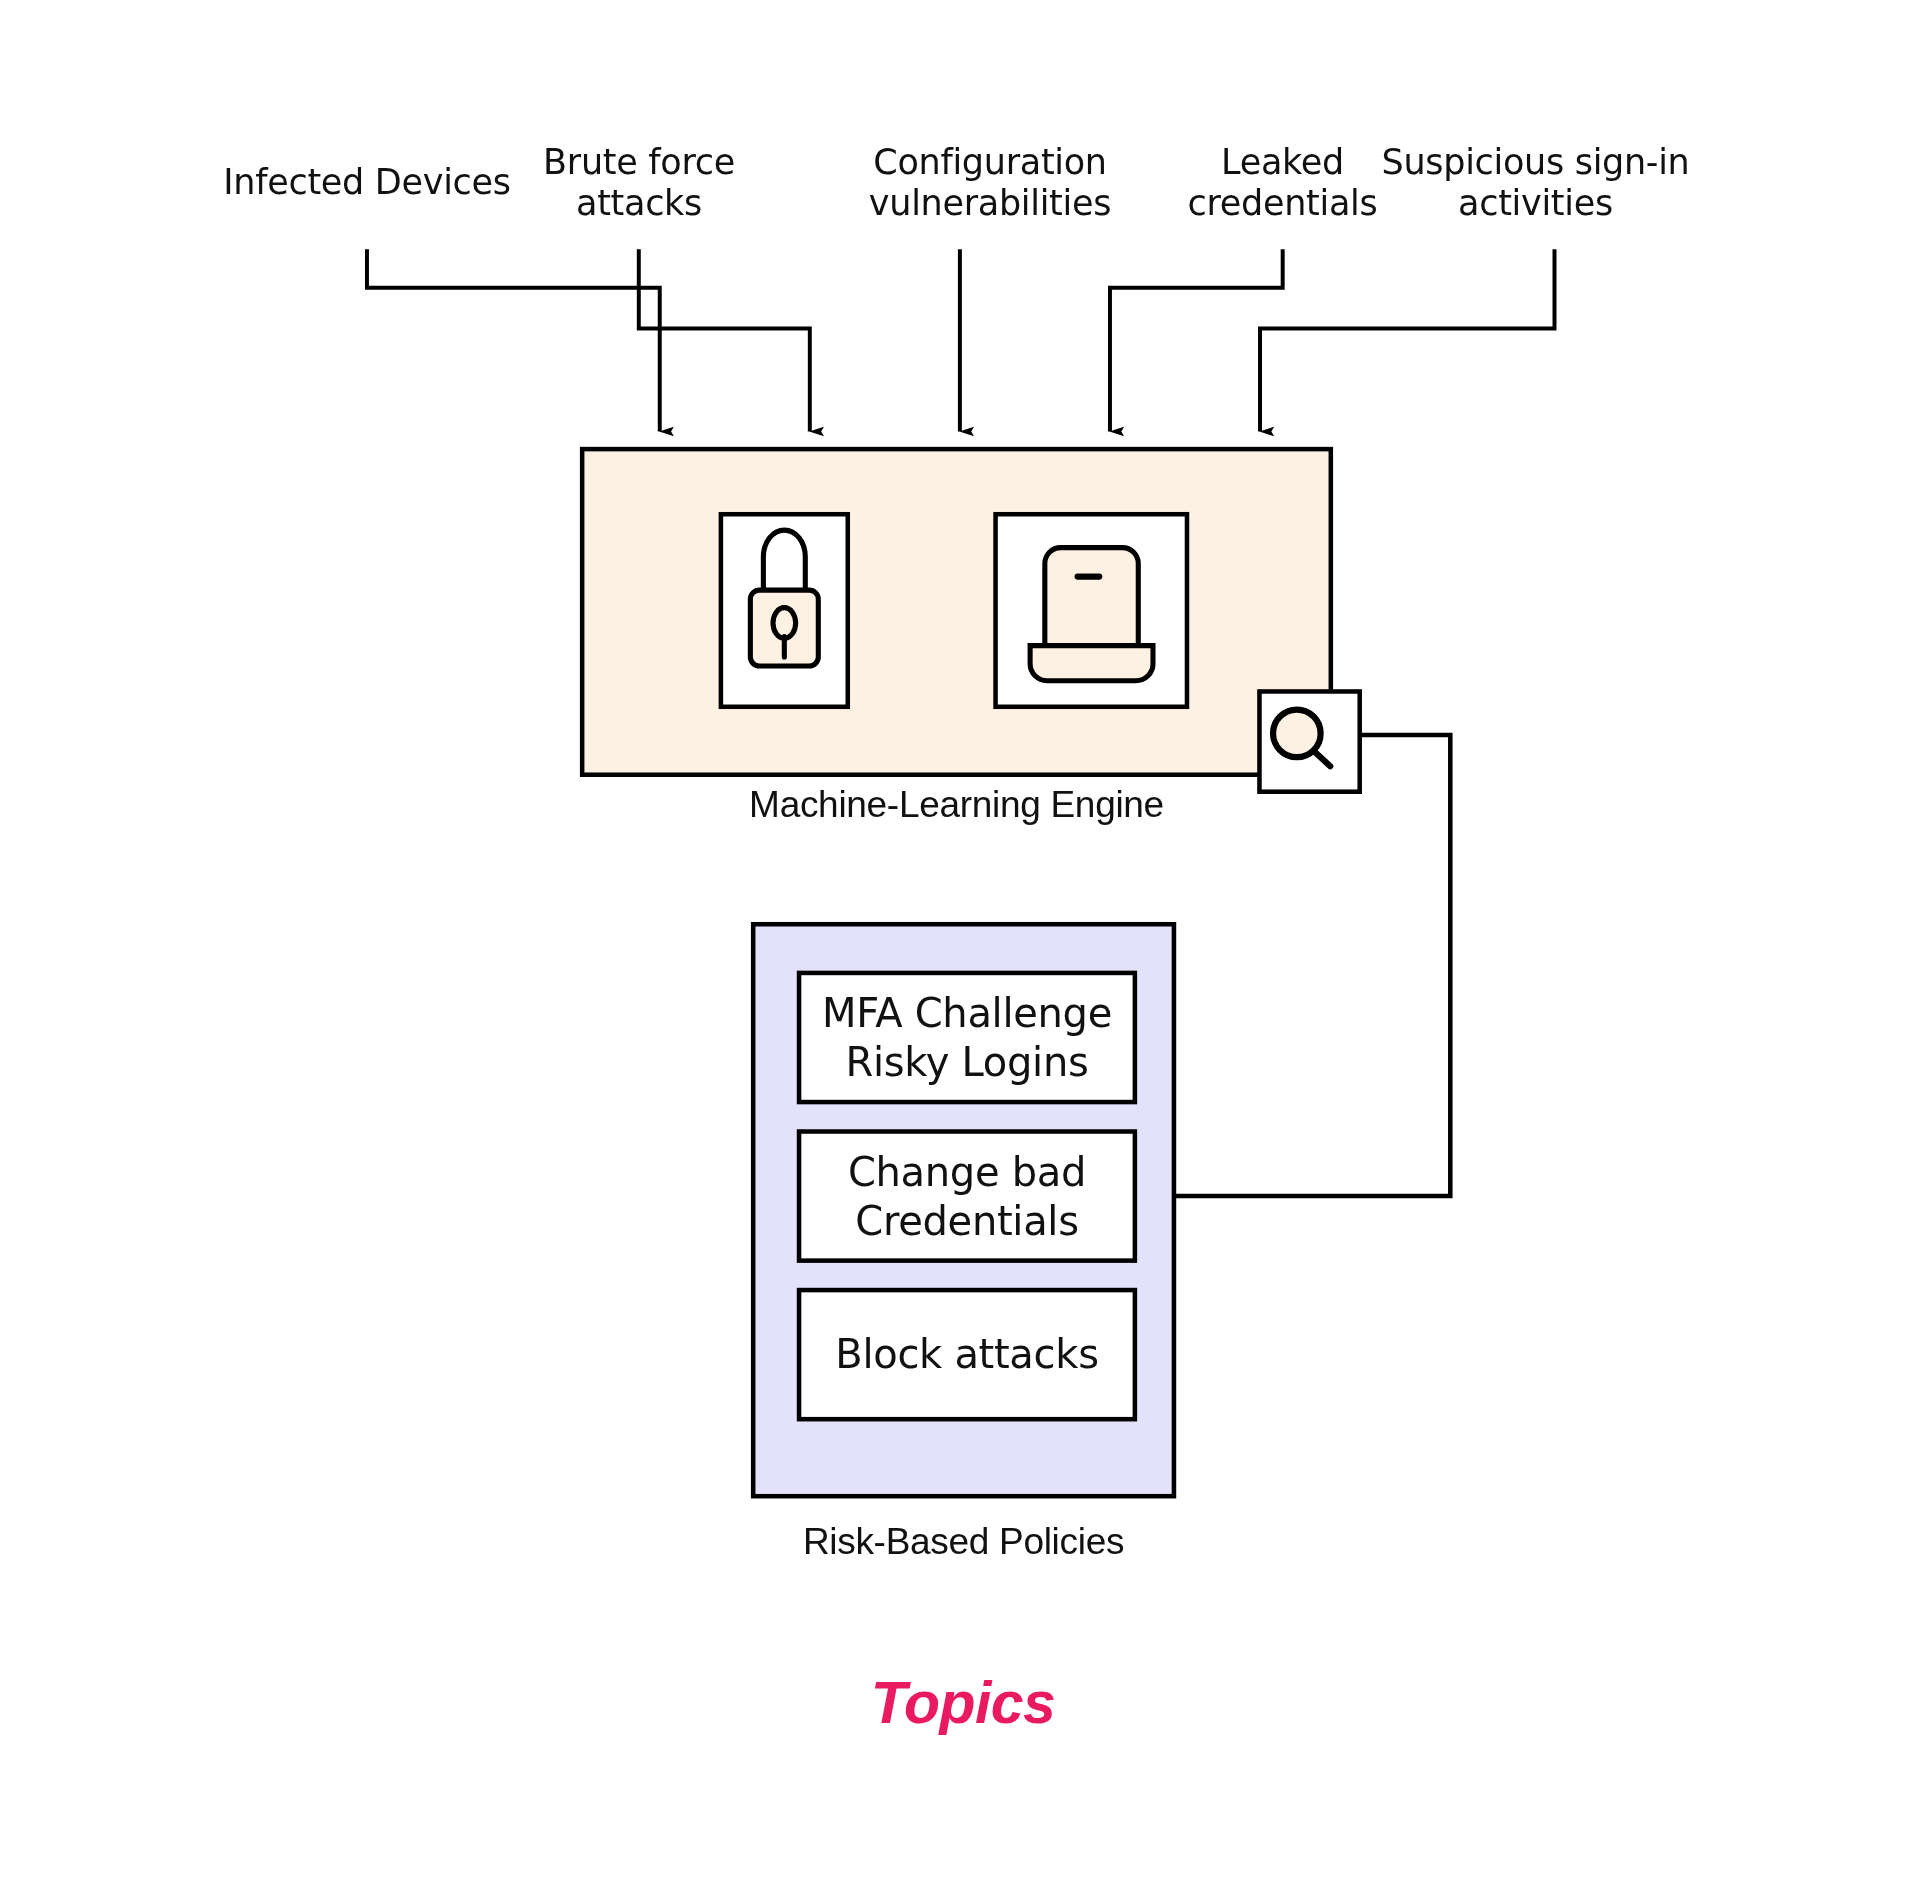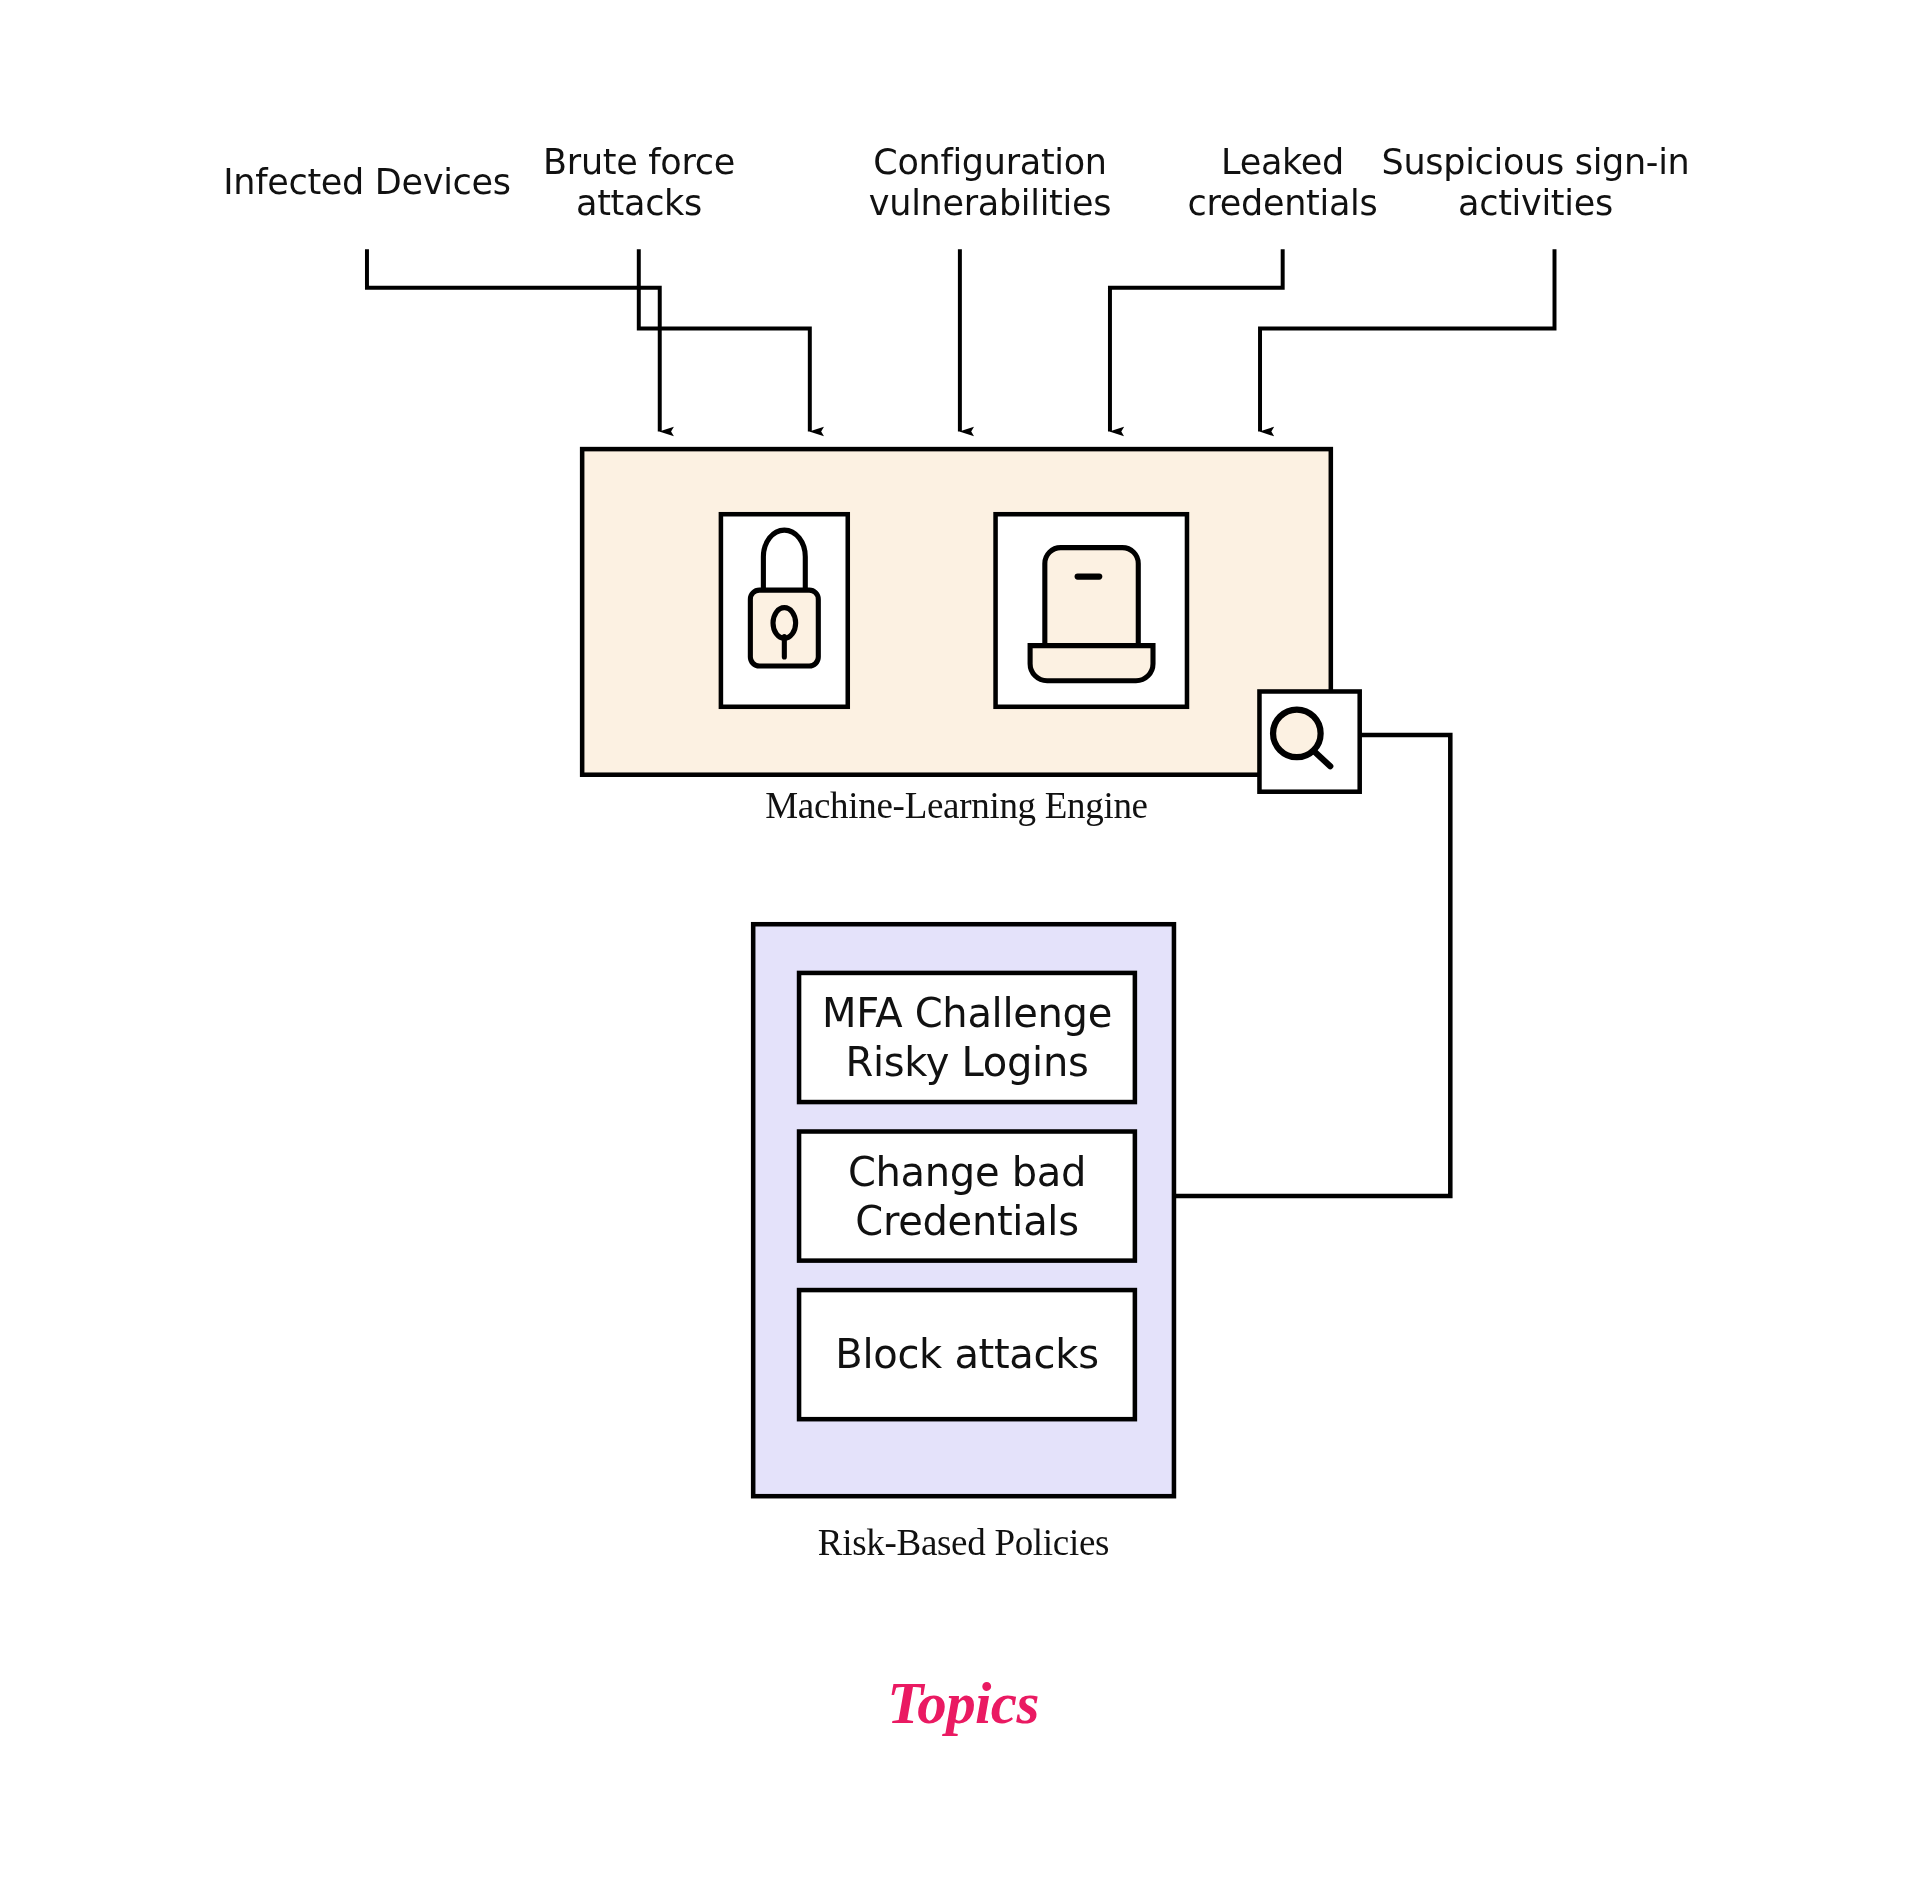--- a/index.html
+++ b/index.html
@@ -32,21 +32,21 @@
     font-family: "DejaVu Sans", sans-serif;
     font-size: 35px;
     line-height: 1.18;
     color: #111111;
     letter-spacing: -0.3px;
     white-space: pre-line;
   }
   .caption {
     position: absolute;
     text-align: center;
-    font-family: Liberation Serif, serif;
+    font-family: Liberation Sans, sans-serif;
     font-size: 37px;
     color: #111111;
     letter-spacing: -0.3px;
     white-space: nowrap;
   }
   .policy-text {
     position: absolute;
     text-align: center;
     font-family: "DejaVu Sans", sans-serif;
     font-size: 40px;
@@ -67,21 +67,21 @@
   .logo-scaler {
     font-family: "DejaVu Sans", sans-serif;
     font-weight: bold;
     font-size: 42px;
     letter-spacing: 4px;
     color: #12213a;
     display: block;
     line-height: 1;
   }
   .logo-topics {
-    font-family: Liberation Serif, serif;
+    font-family: Liberation Sans, sans-serif;
     font-style: italic;
     font-weight: bold;
     font-size: 59px;
     color: #ea1a62;
     display: block;
     line-height: 1;
     margin-top: 3.4px;
     letter-spacing: -0.6px;
   }
 </style>

